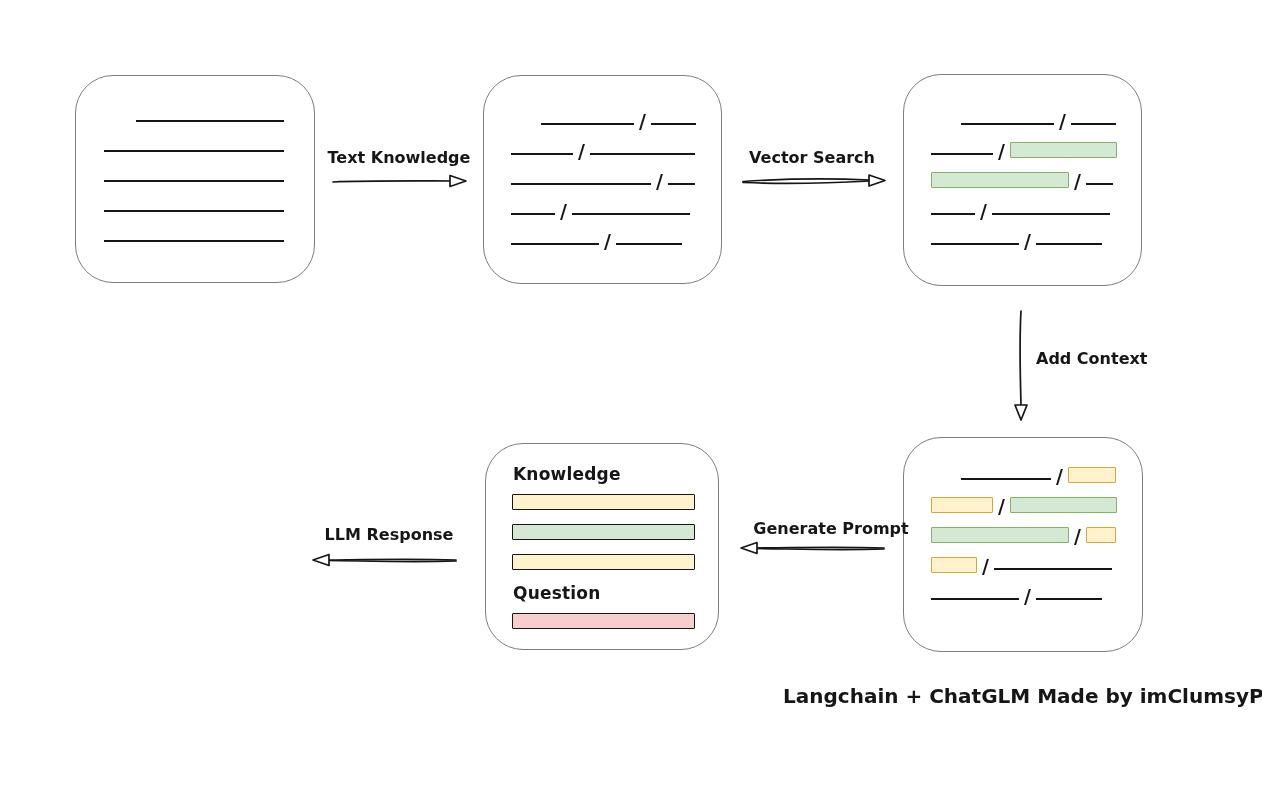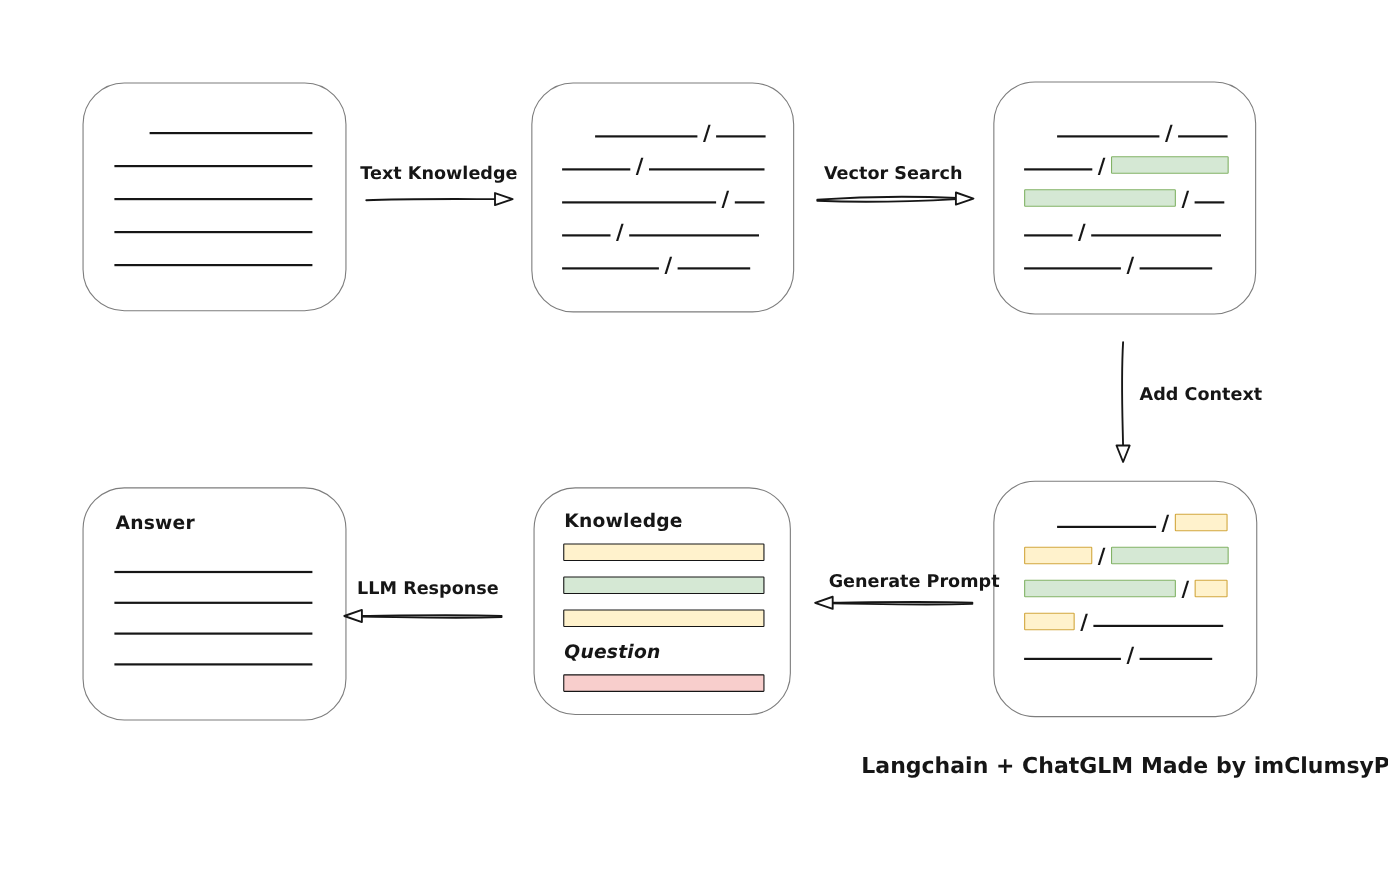--- a/index.html
+++ b/index.html
@@ -40,21 +40,21 @@
   .seg-red{background:var(--red_fill); border-color:var(--red_border);}
 
   
   .bars-wrap{position:absolute; left:26px; display:flex; flex-direction:column; gap:14px;}
   .knowledge-bars{top:50px;}
   .question-bars{top:169px;}
   .bar{width:183px; height:16px; border:1.6px solid; box-sizing:border-box; border-radius:1px;}
 
   .box-title{position:absolute; font-size:17px; font-weight:600; letter-spacing:.2px;}
   .title-knowledge{left:27px; top:20px;}
-  .title-question{left:27px; top:139px;font-style:italic;}
+  .title-question{left:27px; top:139px;}
   .title-answer{left:29px; top:22px;}
 
   .arrow-label{position:absolute; font-size:16px; font-weight:600; white-space:nowrap;}
   .lbl-center{transform:translateX(-50%);}
   .lbl-text-splitter{left:399px; top:148px;}
   .lbl-vector-search{left:812px; top:148px;}
   .lbl-add-context{left:1036px; top:336px;margin-top:13px;}
   .lbl-generate-prompt{left:831px; top:519px;}
   .lbl-llm-response{left:389px; top:525px;text-align:right;}
 
@@ -180,29 +180,20 @@
         <div class="bar seg-yellow"></div>
         <div class="bar seg-green"></div>
         <div class="bar seg-yellow"></div>
       </div>
     <div class="box-title title-question">Question</div>
     <div class="bars-wrap question-bars">
         <div class="bar seg-red"></div>
       </div>
   </div>
 
-  <div class="sketch-box box-answer">
-    <div class="box-title title-answer">Answer</div>
-    <div class="lines-wrap answer-lines">
-        <div class="hline" style="width: 180px;"></div>
-        <div class="hline" style="width: 180px;"></div>
-        <div class="hline" style="width: 180px;"></div>
-        <div class="hline" style="width: 180px;"></div>
-      </div>
-  </div>
 
   <div class="arrow-label lbl-center lbl-text-splitter">Text Knowledge</div>
   <svg class="arrow-svg svg-text-splitter" width="136" height="18" viewBox="0 0 136 18">
     <path class="arrow-stroke" d="M1 10 C 35 8.5, 90 9, 120 9"></path>
     <path class="arrow-head" d="M118 3.5 L134 9 L118 14.5 Z"></path>
   </svg>
 
   <div class="arrow-label lbl-center lbl-vector-search">Vector Search</div>
   <svg class="arrow-svg svg-vector-search" width="146" height="16" viewBox="0 0 146 16">
     <path class="arrow-stroke" d="M1 9.5 C 45 6.5, 95 6.5, 128 8"></path>

